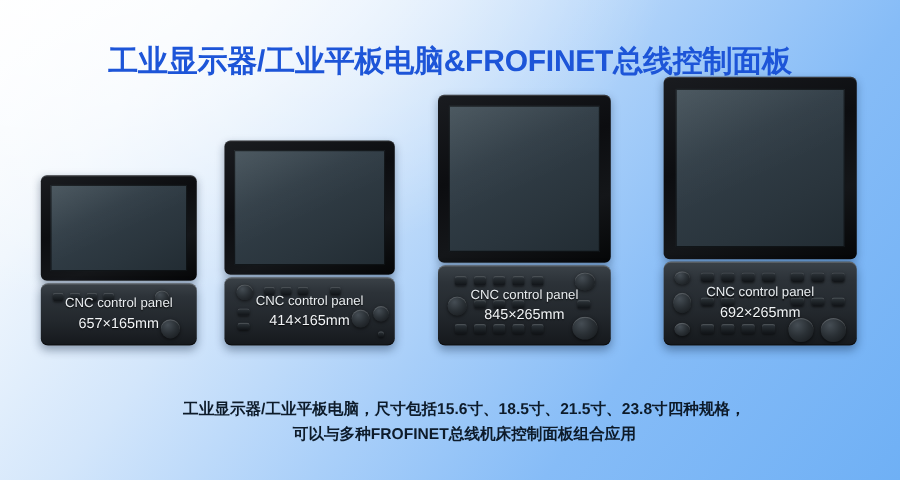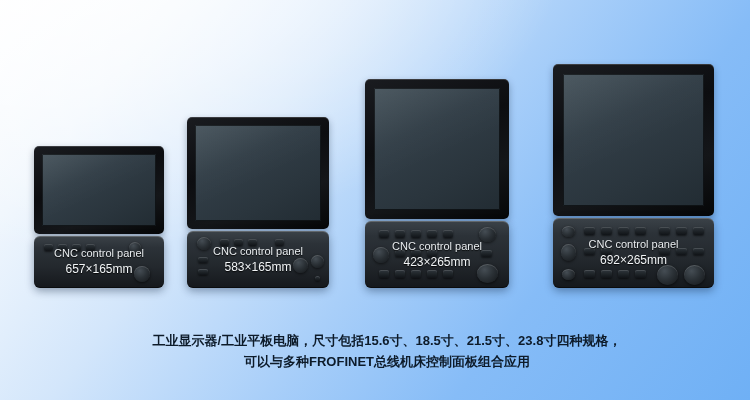--- a/index.html
+++ b/index.html
@@ -138,20 +138,21 @@
     font-weight: bold;
     line-height: 21px;
   }
   #footer div { white-space: nowrap; }
 </style>
 </head>
 <body>
 
 <div id="stage">
 
+  <div id="title">工业显示器/工业平板电脑&amp;FROFINET总线控制面板</div>
 
   <div id="products">
 
     <div class="product" style="left:34px; width:130px;">
       <div class="monitor" style="width:130px; height:88px; padding:7px;">
         <div class="screen" style="left:8px; top:8px; right:8px; bottom:8px;"></div>
       </div>
       <div class="panel" style="width:130px; height:52px;">
         <span class="btn" style="left:10px;  top:8px;  width:9px; height:7px;"></span>
         <span class="btn" style="left:24px;  top:8px;  width:9px; height:7px;"></span>
@@ -177,21 +178,21 @@
         <span class="btn" style="left:11px; top:38px; width:10px; height:6px;"></span>
         <span class="btn" style="left:33px; top:8px;  width:9px;  height:7px;"></span>
         <span class="btn" style="left:47px; top:8px;  width:9px;  height:7px;"></span>
         <span class="btn" style="left:61px; top:8px;  width:9px;  height:7px;"></span>
         <span class="btn" style="left:88px; top:8px;  width:9px;  height:7px;"></span>
         <span class="knob" style="left:106px; top:27px; width:15px; height:15px;"></span>
         <span class="knob" style="left:124px; top:24px; width:13px; height:13px;"></span>
         <span class="btn" style="left:128px; top:45px; width:5px; height:5px; border-radius:50%;"></span>
         <div class="panel-labels">
           <div class="panel-name">CNC control panel</div>
-          <div class="panel-dim">583×165mm</div>
+          <div class="panel-dim">414×165mm</div>
         </div>
 
       </div>
     </div>
 
     <div class="product" style="left:365px; width:144px;">
       <div class="monitor" style="width:144px; height:140px; padding:8px;">
         <div class="screen" style="left:9px; top:9px; right:9px; bottom:9px;"></div>
       </div>
       <div class="panel" style="width:144px; height:67px;">
@@ -207,21 +208,21 @@
         <span class="btn" style="left:14px; top:49px; width:10px; height:8px;"></span>
         <span class="btn" style="left:30px; top:49px; width:10px; height:8px;"></span>
         <span class="btn" style="left:46px; top:49px; width:10px; height:8px;"></span>
         <span class="btn" style="left:62px; top:49px; width:10px; height:8px;"></span>
         <span class="btn" style="left:78px; top:49px; width:10px; height:8px;"></span>
         <span class="knob" style="left:114px; top:6px;  width:17px; height:15px;"></span>
         <span class="btn" style="left:116px; top:29px; width:11px; height:7px;"></span>
         <span class="knob" style="left:112px; top:43px; width:21px; height:19px;"></span>
         <div class="panel-labels">
           <div class="panel-name">CNC control panel</div>
-          <div class="panel-dim">423×265mm</div>
+          <div class="panel-dim">845×265mm</div>
         </div>
 
       </div>
     </div>
 
     <div class="product" style="left:553px; width:161px;">
       <div class="monitor" style="width:161px; height:152px; padding:8px;">
         <div class="screen" style="left:10px; top:10px; right:10px; bottom:10px;"></div>
       </div>
       <div class="panel" style="width:161px; height:70px;">

